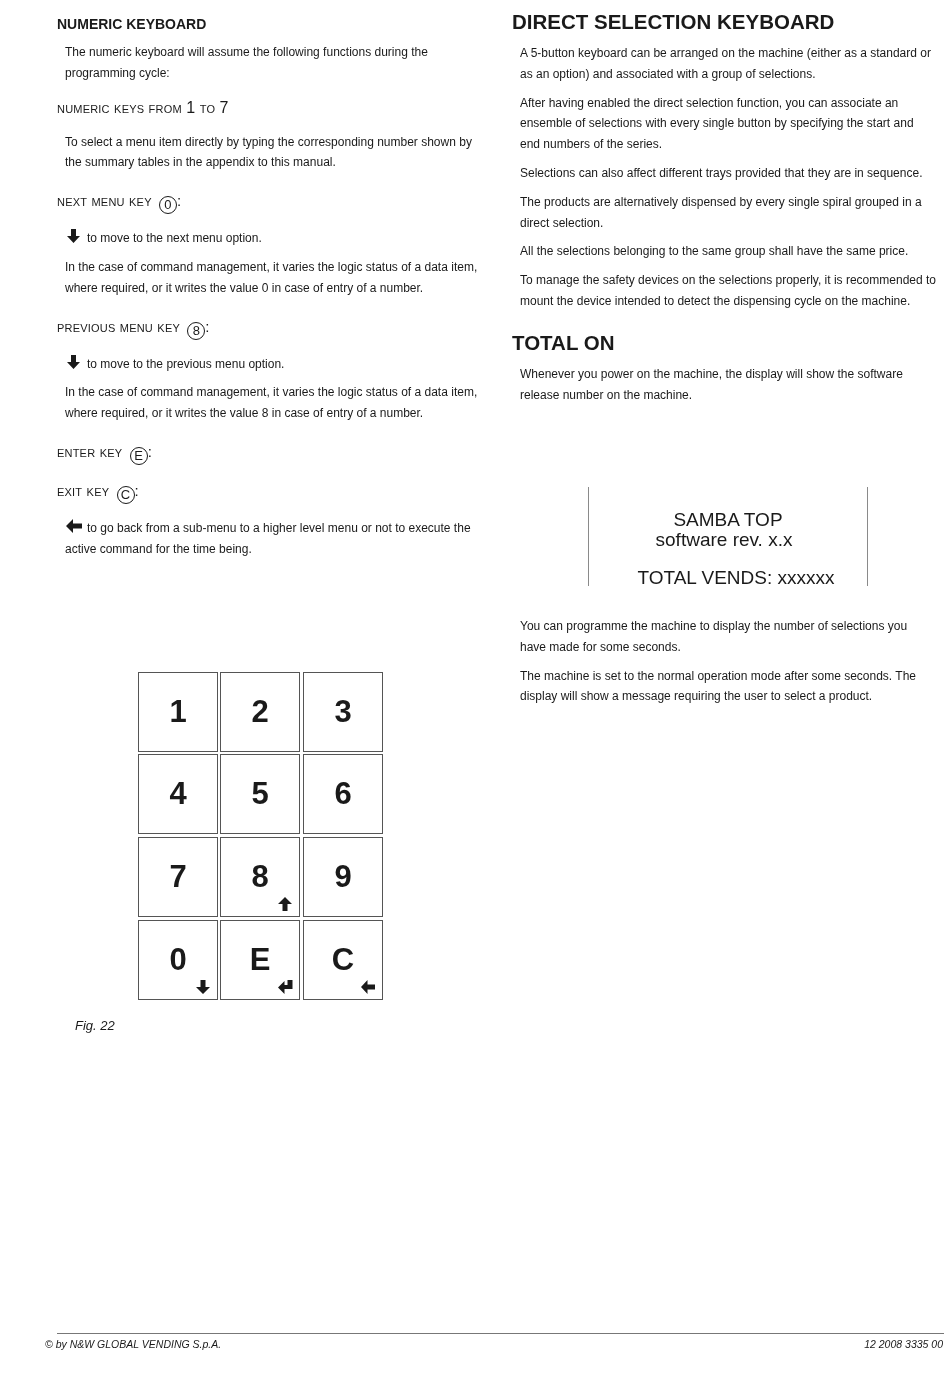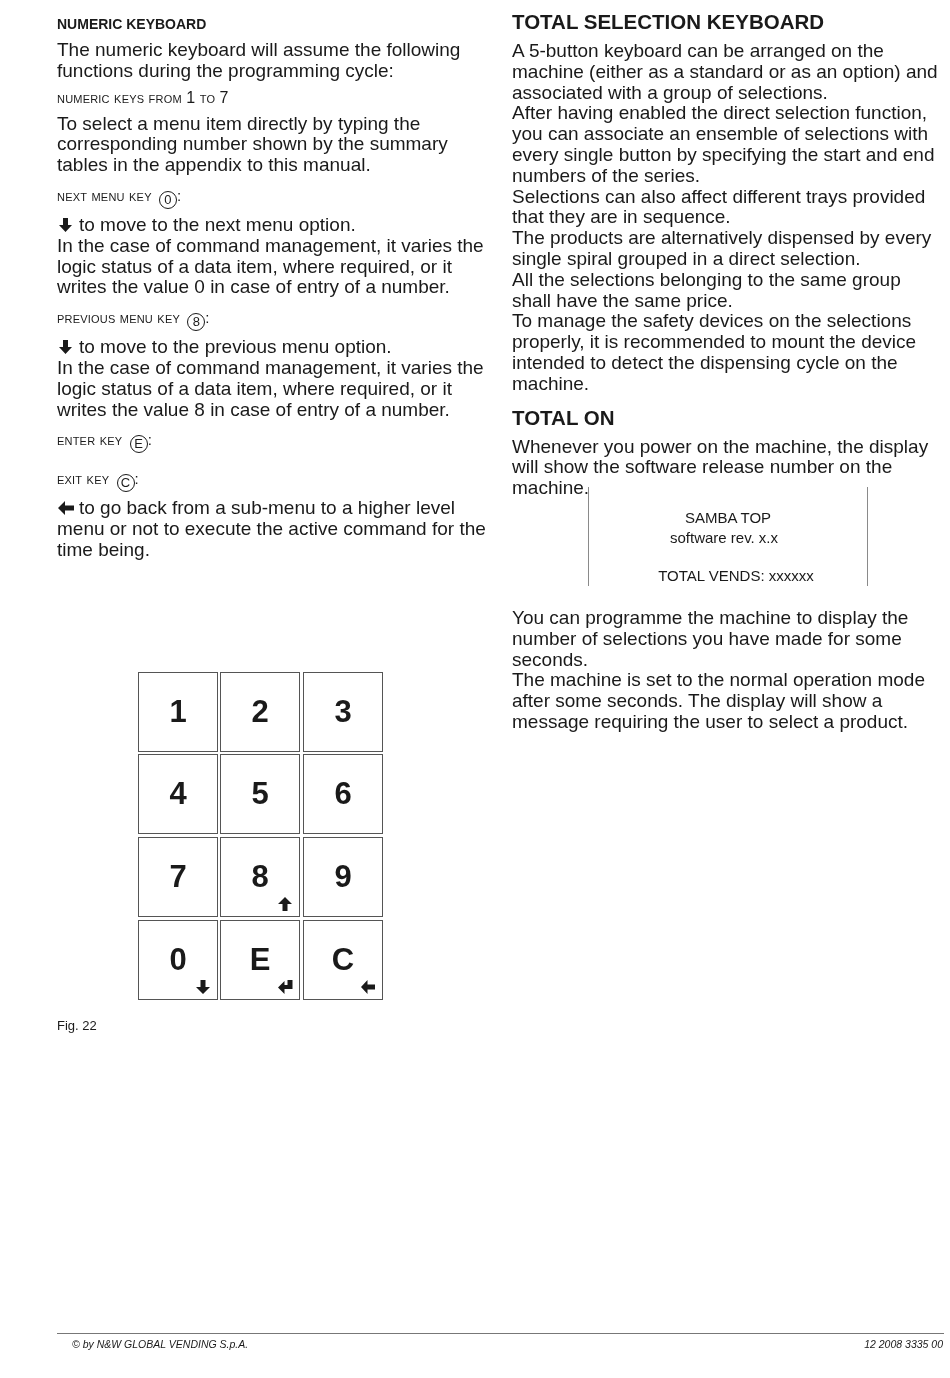--- a/index.html
+++ b/index.html
@@ -10,38 +10,38 @@
   .col-left { position: absolute; left: 57px; top: 14px; width: 430px; }
   .col-right { position: absolute; left: 512px; top: 9px; width: 432px; }
 
   .subhead {
     font-size: 13.5px; font-weight: normal; letter-spacing: 0.2px;
     margin: 0; line-height: 20px; color: #1a1a1a;
   }
   .subhead.caps { font-variant: small-caps; font-size: 15px; text-transform: lowercase; }
   .subhead .bignum { font-size: 16px; font-variant: normal; text-transform: none; }
   .heading-top { font-size: 14px; text-transform: uppercase; font-weight: 600; margin: 0 0 6px 0; line-height: 20px; }
-  .p { font-size: 19px; line-height: 20.8px; margin: 0; }
+  .p { font-size: 12px; line-height: 20.8px; margin: 8px; }
   .gap-s { height: 6px; }
   .gap-m { height: 10px; }
 
   .circle-key {
     display: inline-block; width: 16px; height: 16px; border: 1.2px solid #1a1a1a;
     border-radius: 50%; font-size: 13px; line-height: 16px; text-align: center;
     vertical-align: -3px; margin-left: 3px; font-variant: normal; text-transform: none;
   }
   .icon { display: inline-block; width: 18px; height: 14px; vertical-align: -1px; margin-right: 4px; }
   .icon svg { width: 18px; height: 14px; display: block; }
 
   .h2 { font-size: 20.5px; font-weight: bold; margin: 0 0 6px 0; line-height: 26px; color: #1a1a1a; }
 
   .display-box {
     position: absolute; left: 588px; top: 487px; width: 278px; height: 99px;
     border-left: 1.5px solid #8a8a8a; border-right: 1.5px solid #8a8a8a;
-    text-align: center; font-size: 15px; color: #1a1a1a;
+    text-align: center; font-size: 19px; color: #1a1a1a;
   }
   .display-box .l1 { position: absolute; left: 0; right: 0; top: 22px; }
   .display-box .l2 { position: absolute; left: 0; right: 8px; top: 42px; }
   .display-box .l3 { position: absolute; left: 16px; right: 0; top: 80px; }
 
   .after-display { position: absolute; left: 512px; top: 608px; width: 432px; }
 
   .keypad { position: absolute; left: 138px; top: 672px; width: 247px; height: 330px; }
   .key {
     position: absolute; width: 80px; height: 80px; border: 1.5px solid #555;
@@ -49,24 +49,24 @@
   }
   .key .lbl {
     position: absolute; left: 0; right: 0; top: 21px; text-align: center;
     font-size: 31px; font-weight: bold; color: #1a1a1a; line-height: 36px;
   }
   .key .sub {
     position: absolute; right: 6px; bottom: 5px; width: 16px; height: 14px;
   }
   .key .sub svg { width: 16px; height: 14px; display: block; }
 
-  .fig-caption { position: absolute; left: 57px; top: 1018px; font-size: 13px; color: #1a1a1a; }
+  .fig-caption { position: absolute; left: 75px; top: 1018px; font-size: 13px; font-style: italic; color: #1a1a1a; }
 
   .footer-rule { position: absolute; left: 57px; right: 6px; top: 1333px; height: 0; border-top: 1px solid #777; }
-  .footer-left { position: absolute; left: 72px; top: 1338px; font-size: 10.5px; font-style: italic; }
+  .footer-left { position: absolute; left: 45px; top: 1338px; font-size: 10.5px; font-style: italic; }
   .footer-center { position: absolute; left: 490px; top: 1388px; font-size: 16px; font-style: italic; }
   .footer-right { position: absolute; right: 7px; top: 1338px; font-size: 10.5px; font-style: italic; }
 </style>
 </head>
 <body>
 
 <div class="col-left">
   <h3 class="heading-top">NUMERIC KEYBOARD</h3>
   <p class="p">The numeric keyboard will assume the following functions during the programming cycle:</p>
   <div class="gap-s"></div>
@@ -120,21 +120,21 @@
   </div>
   <div class="gap-s"></div>
   <p class="p">
     <span class="icon"><svg viewBox="0 0 18 14">
           <path d="M8 0v4.5h9v5H8V14L1 7z" fill="#1a1a1a"></path>
         </svg></span><span>to go back from a sub-menu to a higher level menu or not to execute the active command for the time being.</span>
   </p>
 </div>
 
 <div class="col-right">
-  <h2 class="h2">TOTAL SELECTION KEYBOARD</h2>
+  <h2 class="h2">DIRECT SELECTION KEYBOARD</h2>
   <p class="p">A 5-button keyboard can be arranged on the machine (either as a standard or as an option) and associated with a group of selections.</p>
   <p class="p">After having enabled the direct selection function, you can associate an ensemble of selections with every single button by specifying the start and end numbers of the series.</p>
   <p class="p">Selections can also affect different trays provided that they are in sequence.</p>
   <p class="p">The products are alternatively dispensed by every single spiral grouped in a direct selection.</p>
   <p class="p">All the selections belonging to the same group shall have the same price.</p>
   <p class="p">To manage the safety devices on the selections properly, it is recommended to mount the device intended to detect the dispensing cycle on the machine.</p>
   <div class="gap-m"></div>
   <h2 class="h2">TOTAL ON</h2>
   <p class="p">Whenever you power on the machine, the display will show the software release number on the machine.</p>
 </div>

